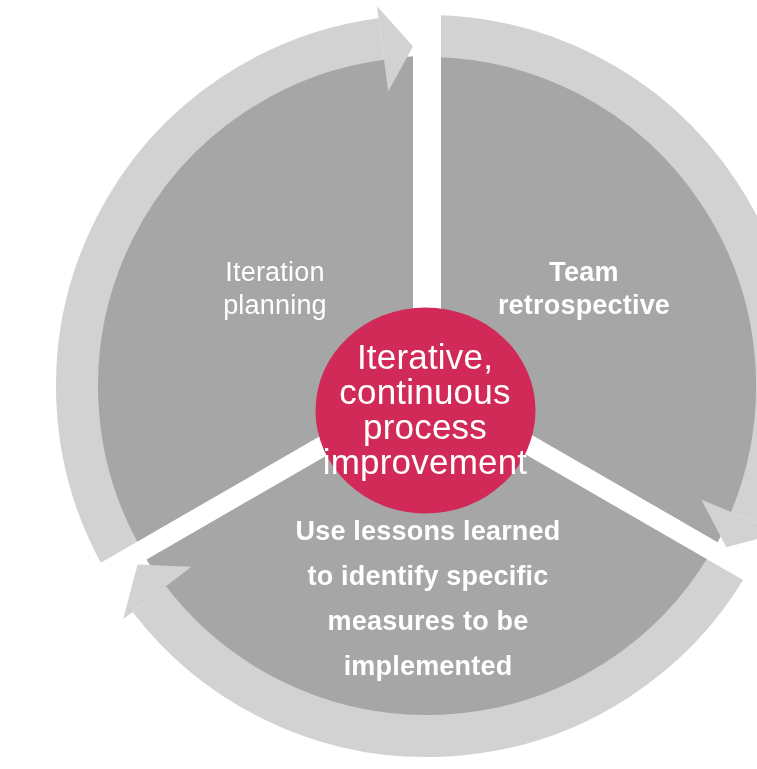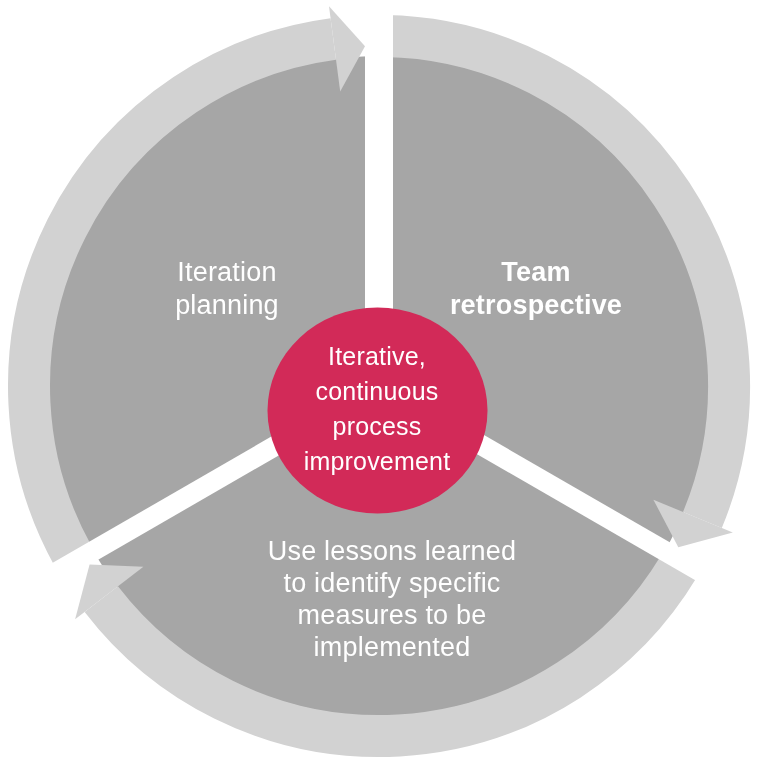--- a/index.html
+++ b/index.html
@@ -9,43 +9,44 @@
     width: 757px;
     height: 769px;
     overflow: hidden;
     font-family: "Liberation Sans", sans-serif;
   }
   .stage {
     position: relative;
     width: 611px;
     height: 769px;
     background: #ffffff;
+    margin-left: 48px;
   }
   .stage svg {
     position: absolute;
     left: 0;
     top: 0;
   }
   .seg-label {
     position: absolute;
     transform: translate(-50%, -50%);
     color: #ffffff;
     text-align: center;
     white-space: pre-line;
     font-size: 27px;
     line-height: 33px;
     letter-spacing: 0.2px;
     user-select: none;
   }
   .label-left   { left: 227px; top: 289px; width: 260px; }
   .label-right  { left: 536px; top: 289px; width: 280px; font-weight: bold; }
-  .label-bottom { left: 392px; top: 599px; width: 320px; line-height: 32px; }
+  .label-bottom { left: 380px; top: 599px; width: 320px; line-height: 45px; font-weight: bold; }
   .label-center {
     left: 377px; top: 409px; width: 210px;
-    font-size: 25px; line-height: 35px;
+    font-size: 35px; line-height: 35px;
   }
 </style>
 </head>
 <body>
 
 <div class="stage">
 
   <svg width="757" height="769" viewBox="0 0 757 769">
 
     <circle cx="379" cy="386" r="330" fill="#a6a6a6"></circle>

